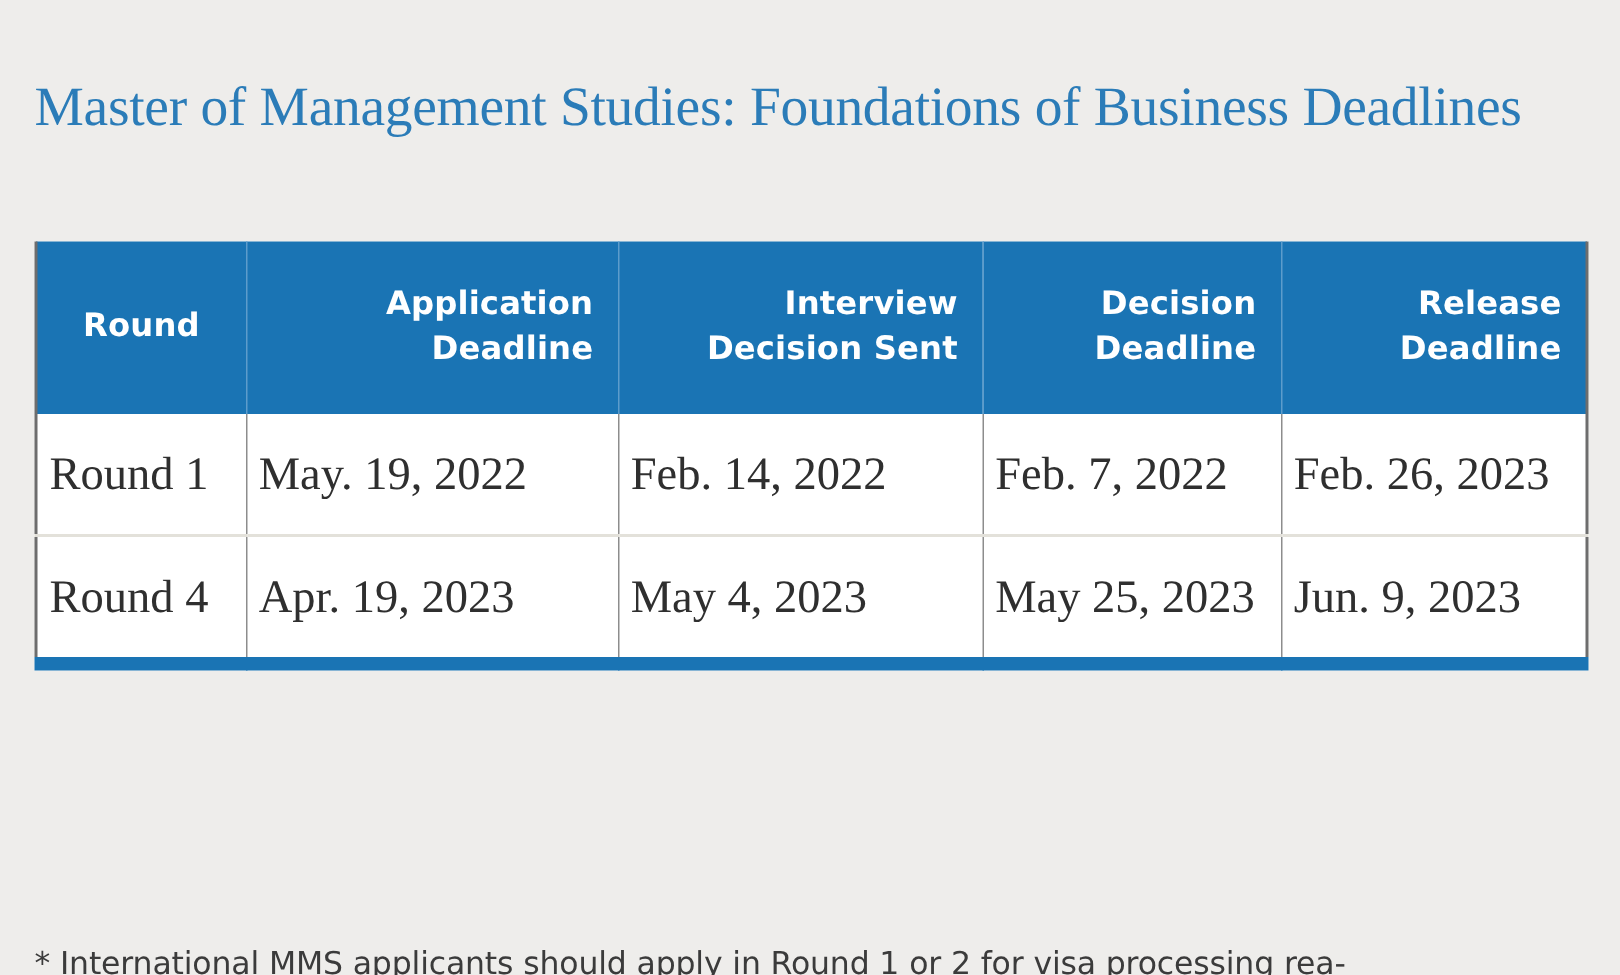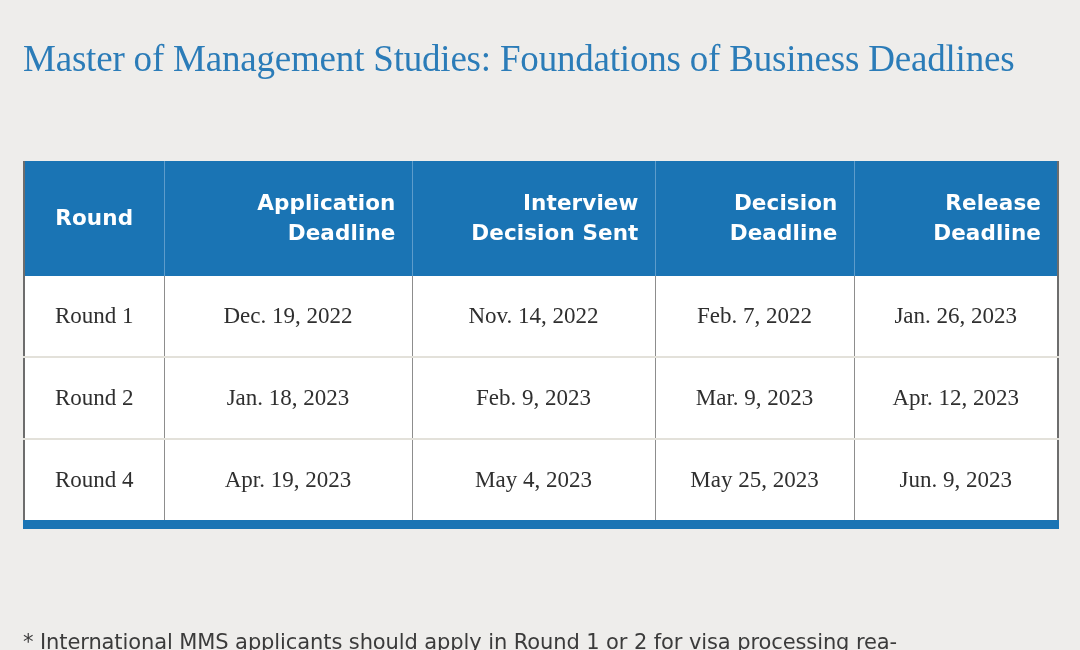--- a/index.html
+++ b/index.html
@@ -13,21 +13,21 @@
     background: #eeedeb;
     font-family: "Liberation Sans", sans-serif;
     overflow: hidden;
     position: relative;
   }
 
   
   .page-title {
     position: absolute;
     left: 23px;
-    top: 8px;
+    top: 21px;
     width: 1034px;
     font-family: "Liberation Serif", "DejaVu Serif", serif;
     font-size: 37px;
     line-height: 51px;
     font-weight: 400;
     color: #2b7cb8;
     letter-spacing: -0.2px;
   }
 
   
@@ -66,24 +66,23 @@
   }
   .deadline-table thead th.col-round {
     text-align: center;
     padding-left: 10px;
     padding-right: 10px;
   }
   .deadline-table thead th:last-child { border-right: none; }
 
   .deadline-table tbody td {
     font-family: "Liberation Serif", "DejaVu Serif", serif;
-    font-size: 23px;
+    font-size: 31px;
     line-height: 30px;
     color: #2f2f2f;
-    text-align: center;
     vertical-align: middle;
     height: 80px;
     padding: 0 8px;
     border-right: 1px solid #8d8d8d;
     border-bottom: 2px solid #e3e1da;
     background: #ffffff;
   }
   .deadline-table tbody td:last-child { border-right: none; }
   .deadline-table tbody tr:last-child td { border-bottom: none; }
 
@@ -119,31 +118,24 @@
       <th class="col-round">Round</th>
       <th>Application Deadline</th>
       <th>Interview Decision Sent</th>
       <th>Decision Deadline</th>
       <th>Release Deadline</th>
     </tr>
   </thead>
   <tbody>
     <tr>
       <td>Round 1</td>
-      <td>Dec. 19, 2022</td>
-      <td>Nov. 14, 2022</td>
+      <td>May. 19, 2022</td>
+      <td>Feb. 14, 2022</td>
       <td>Feb. 7, 2022</td>
-      <td>Jan. 26, 2023</td>
-    </tr>
-    <tr>
-      <td>Round 2</td>
-      <td>Jan. 18, 2023</td>
-      <td>Feb. 9, 2023</td>
-      <td>Mar. 9, 2023</td>
-      <td>Apr. 12, 2023</td>
+      <td>Feb. 26, 2023</td>
     </tr>
     <tr>
       <td>Round 4</td>
       <td>Apr. 19, 2023</td>
       <td>May 4, 2023</td>
       <td>May 25, 2023</td>
       <td>Jun. 9, 2023</td>
     </tr>
   </tbody>
 </table>

